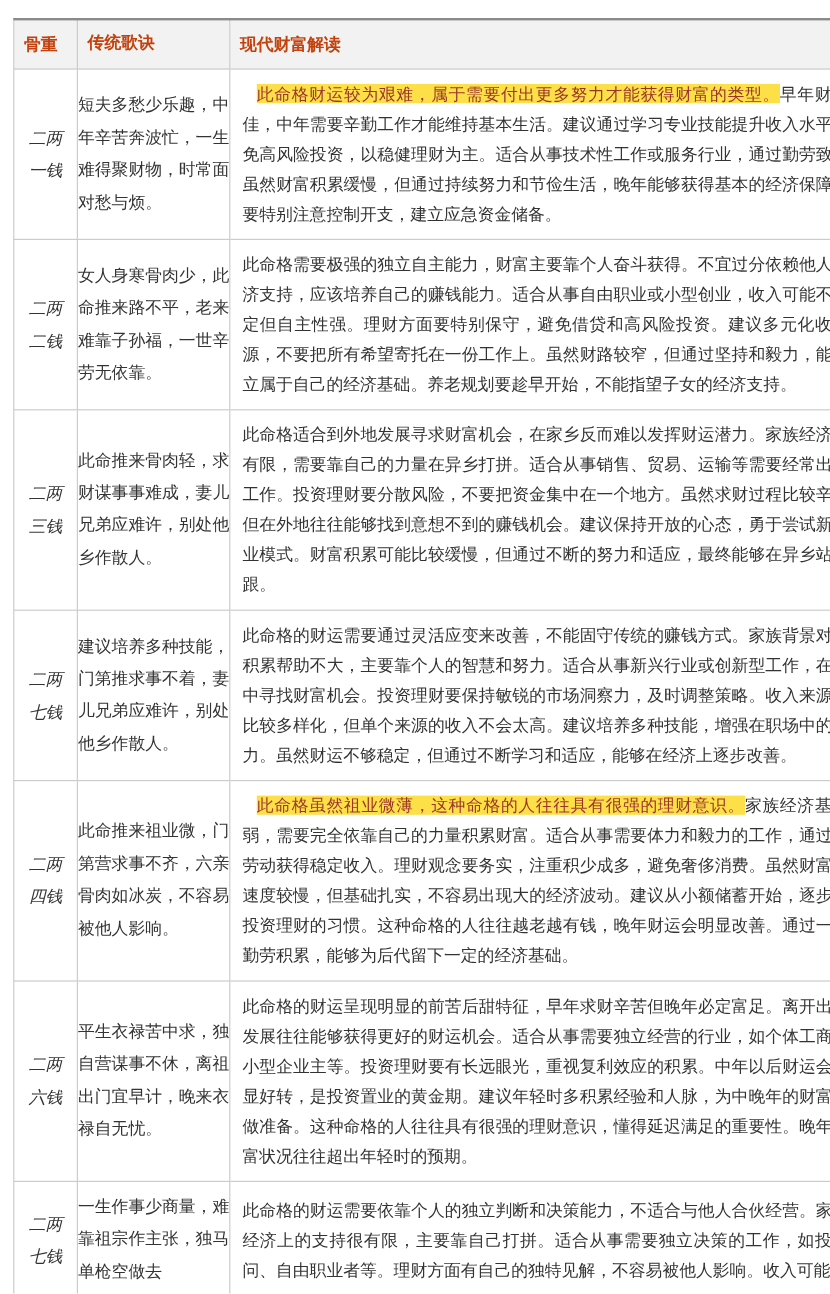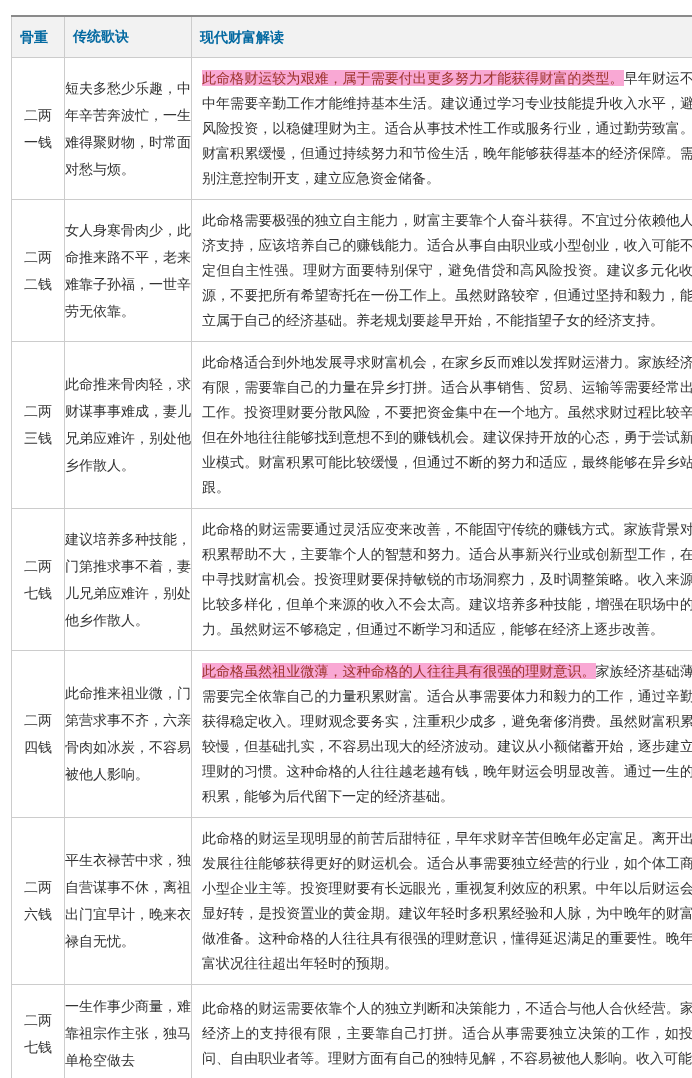--- a/index.html
+++ b/index.html
@@ -27,52 +27,54 @@
   table.fortune th, table.fortune td {
     border: 1px solid #cccccc;
     vertical-align: middle;
   }
   table.fortune thead th {
     background: #f2f2f2;
     font-weight: bold;
     text-align: left;
     padding: 9px 8px;
     line-height: 22px;
-    color: #0369a1;
+    color: #c2410c;
   }
   th.c1, td.c1 { width: 36px; }
   th.c2, td.c2 { width: 110px; font-family: Liberation Serif, serif; }
   th.c3, td.c3 { width: 524px; }
   td.c1 {
     padding: 6px 10px;
     text-align: center;
     line-height: 27px;
     word-break: break-all;
+    font-style: italic;
   }
   th.c1 {
     text-align: left;
     padding: 9px 10px;
     word-break: break-all;
   }
   td.c2 {
     padding: 8px 0;
     line-height: 27px;
     text-align: justify;
     word-break: break-all;
   }
   td.c3 {
     padding: 8px 10px;
     line-height: 25px;
     text-align: justify;
     word-break: break-all;
   }
   mark.hl {
     color: #9c342c;
-    background: #f9a8d4;
+    background: #fde047;
     padding: 0;
+    margin-left: 12px;
   }
 </style>
 </head>
 <body>
 
 <div class="table-wrap">
   <table class="fortune">
     <thead>
       <tr>
         <th class="c1">骨重</th>

